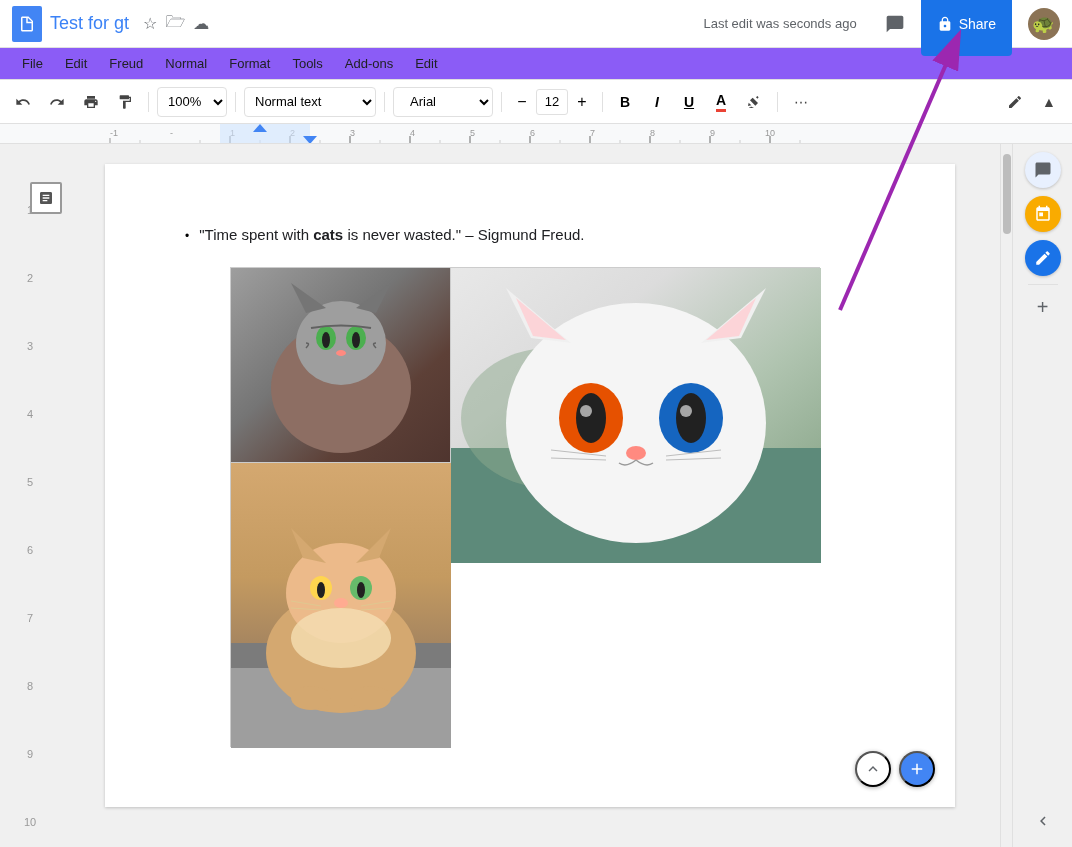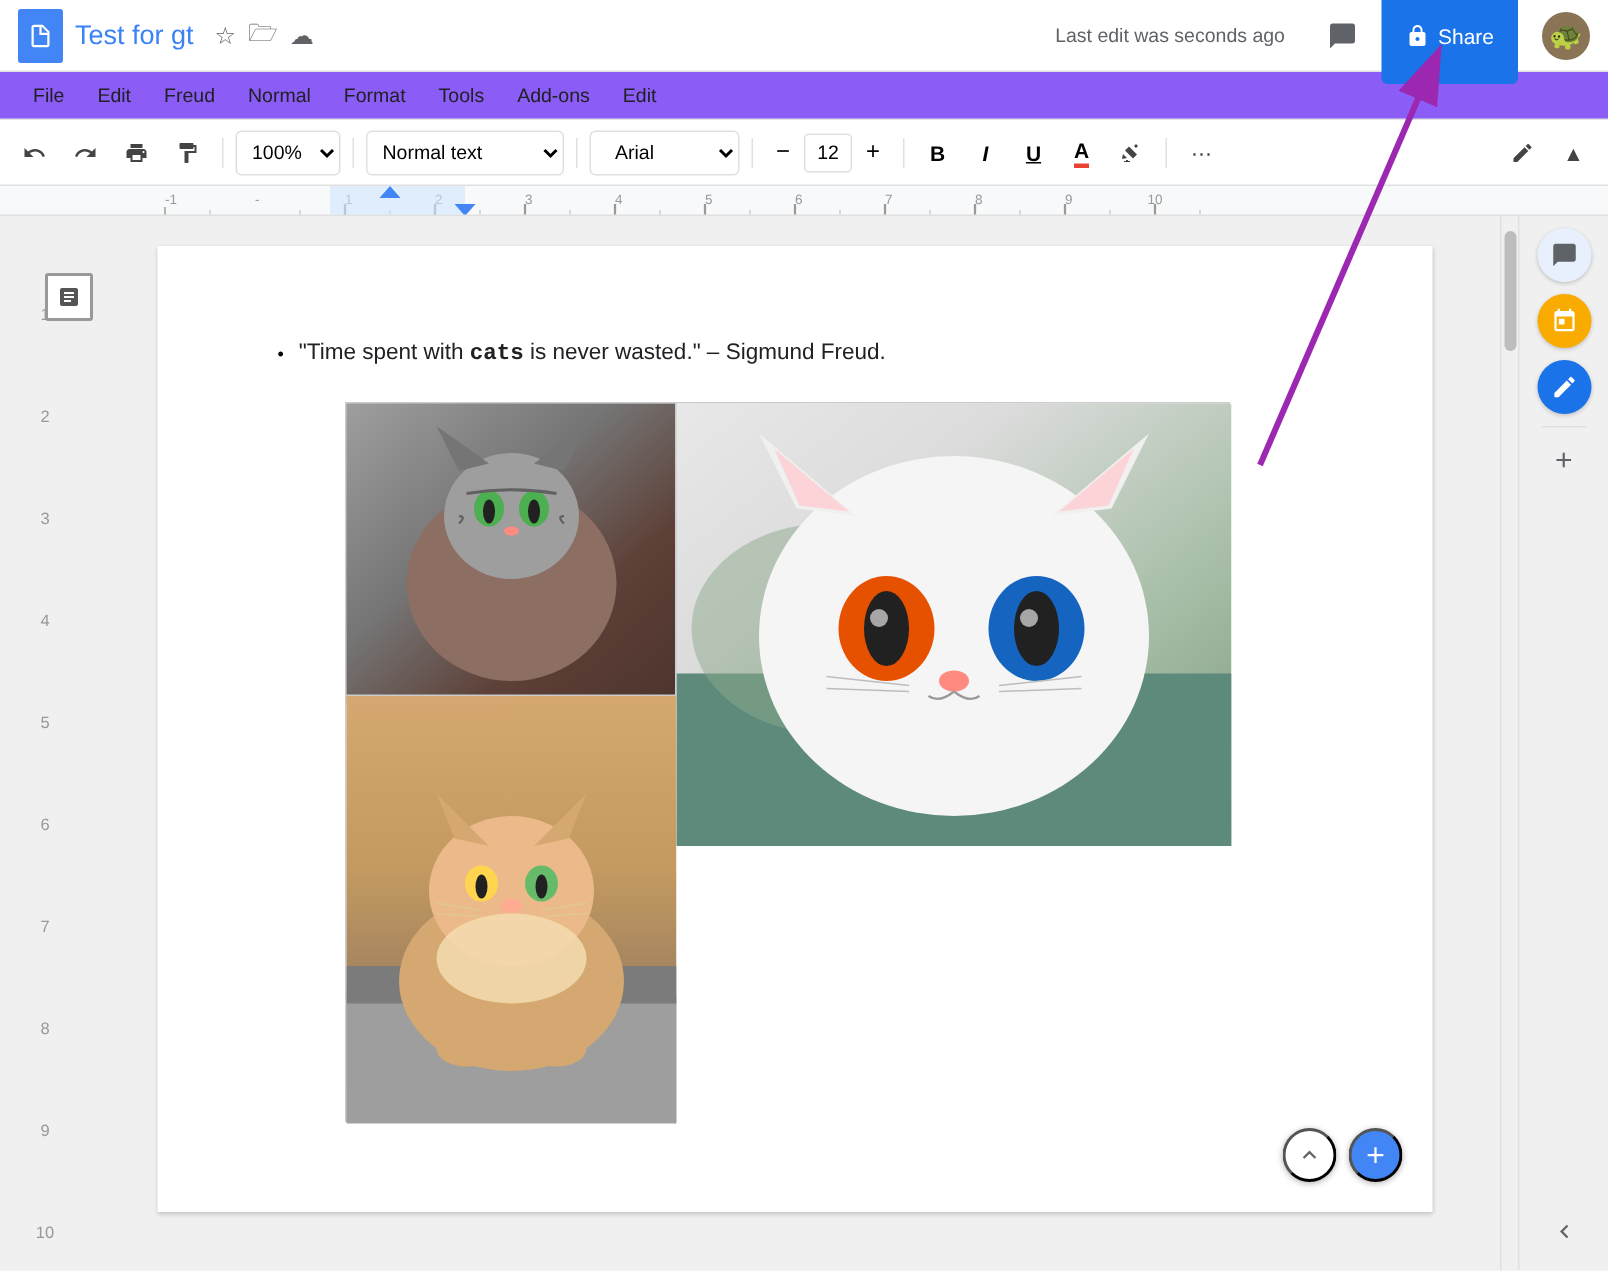--- a/index.html
+++ b/index.html
@@ -212,21 +212,21 @@
     }
     .bullet {
       margin-right: 10px;
       font-size: 12px;
       margin-top: 3px;
     }
     .quote-text {
       font-size: 15px;
       color: #202124;
     }
-    .bold-text { font-weight: bold; font-family: Liberation Mono, monospace; }
+    .bold-text { font-weight: bold; }
 
     
     .right-sidebar {
       width: 60px;
       background: #f0f0f0;
       display: flex;
       flex-direction: column;
       align-items: center;
       padding: 8px 4px;
       gap: 8px;

